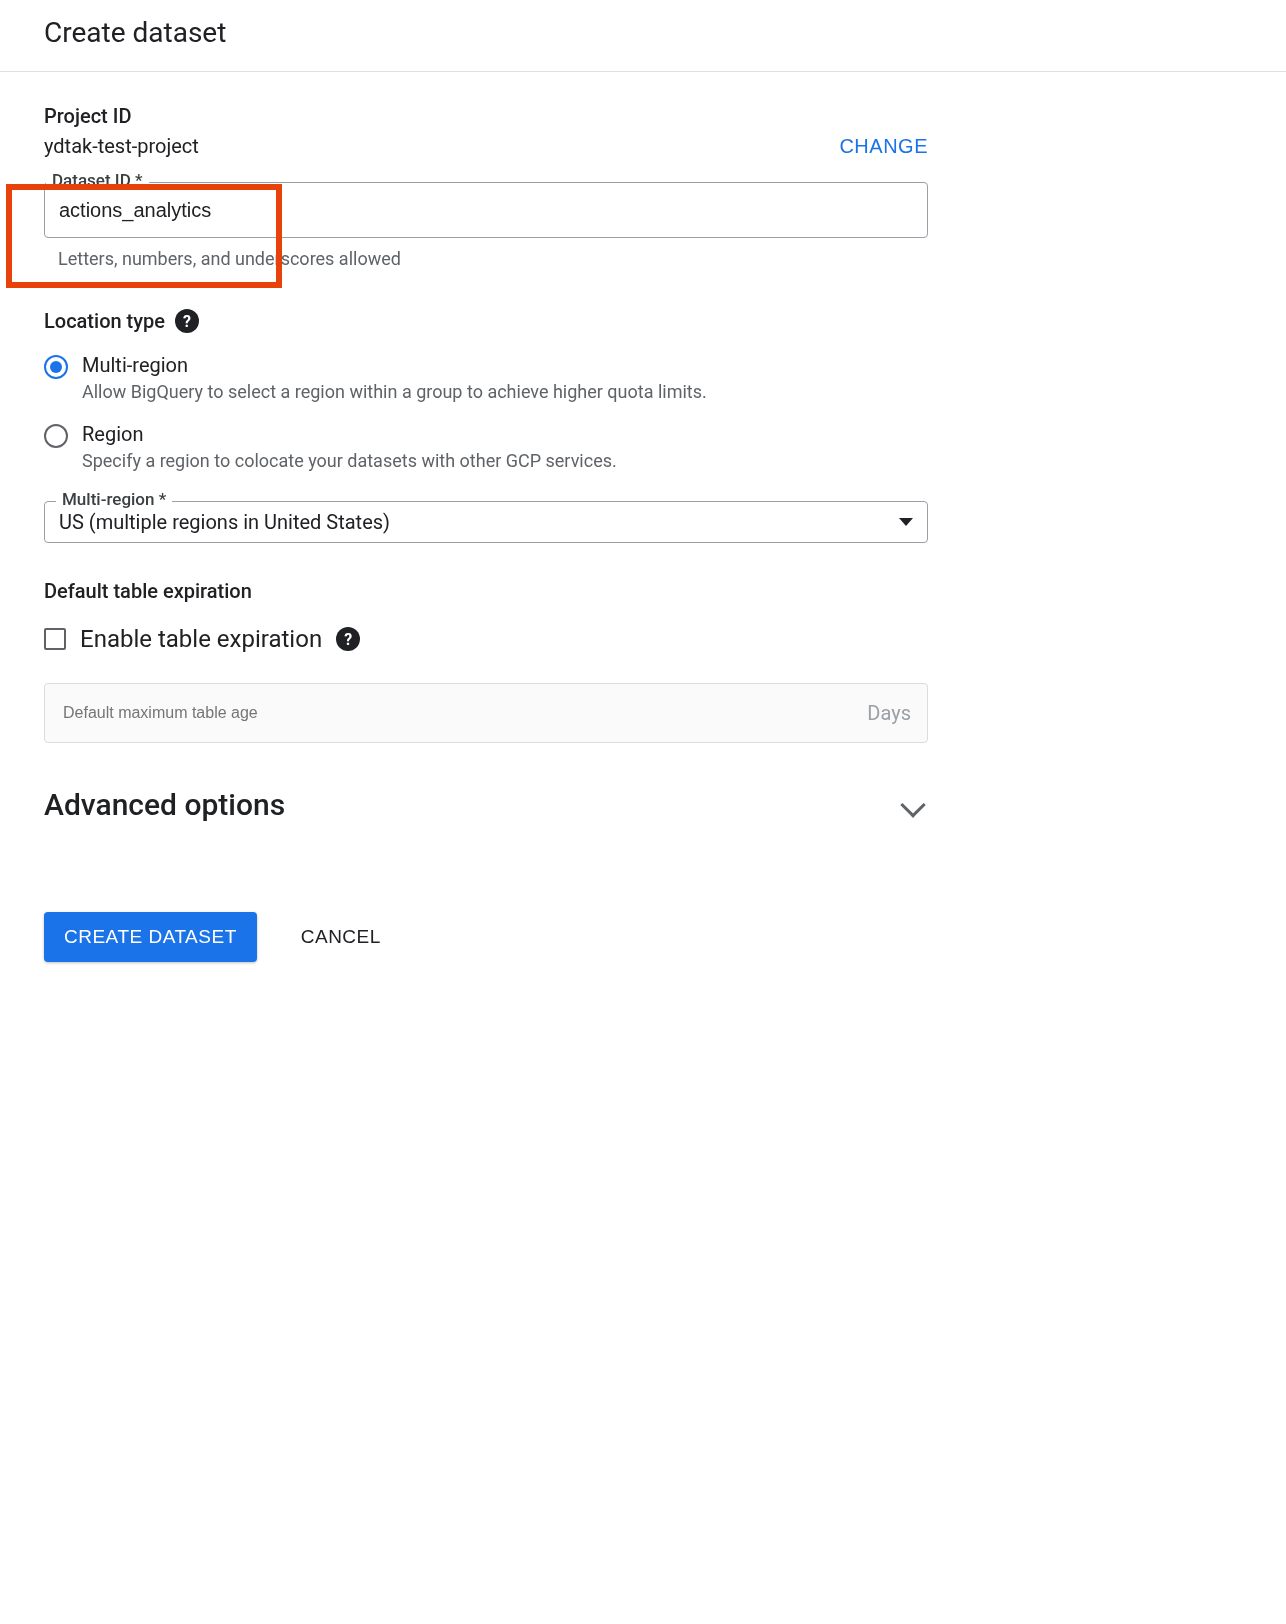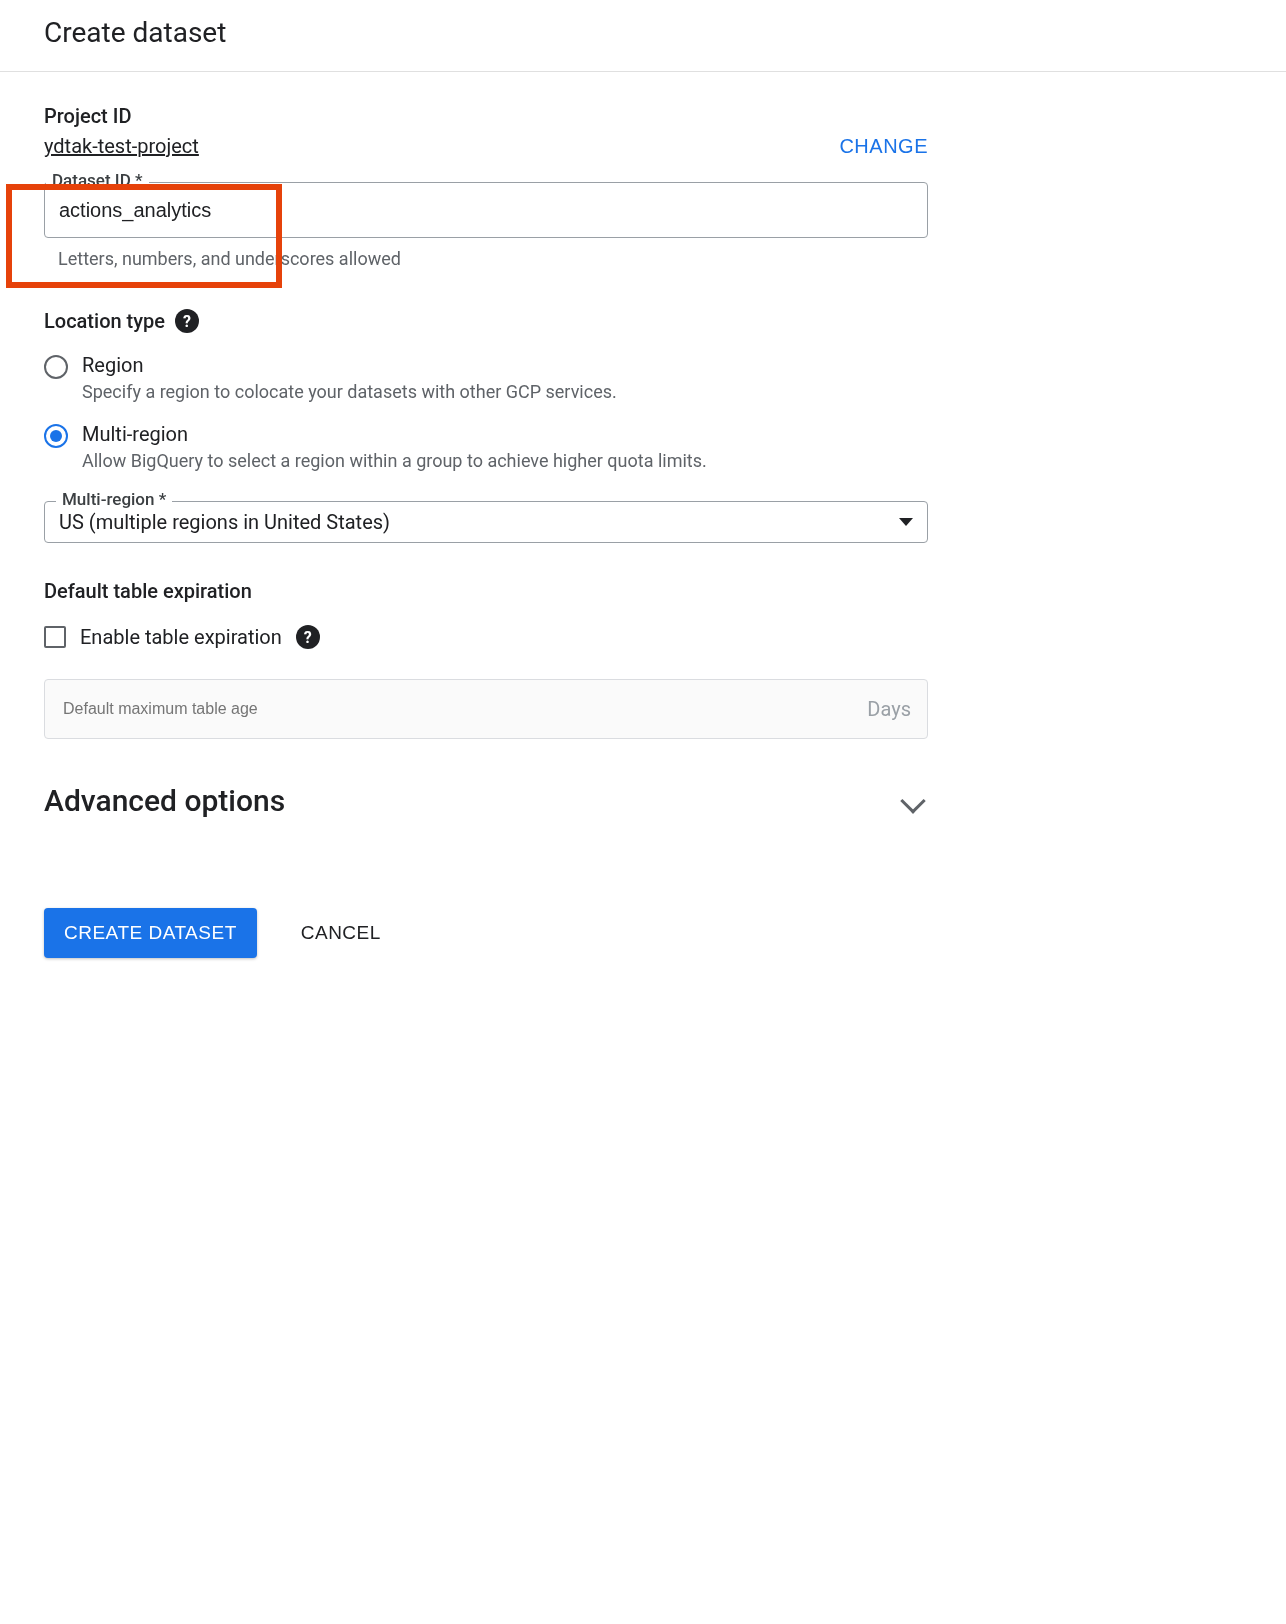--- a/index.html
+++ b/index.html
@@ -23,21 +23,21 @@
     padding: 32px 44px 44px 44px;
   }
   .section-label {
     font-size: 20px; font-weight: 500; color: #202124; margin-bottom: 6px;
   }
   .proj-row {
     display: flex; justify-content: space-between; align-items: flex-end;
     margin-bottom: 18px; width: 884px;
   }
   .proj-value {
-    font-size: 20px; font-weight: 400; color: #202124; text-decoration: underline;
+    font-size: 20px; font-weight: 400; color: #202124;
   }
   .change-btn {
     color: #1a73e8; font-size: 20px; font-weight: 500; letter-spacing: 0.5px;
     background: none; border: none; cursor: pointer; padding: 0;
   }
 
   .highlight-box {
     position: absolute;
     border: 6px solid #e6420a; pointer-events: none;
   }
@@ -101,21 +101,21 @@
     border-right: 7px solid transparent; border-top: 8px solid #202124;
   }
 
   .checkbox-row {
     display: flex; align-items: center; gap: 14px; margin-top: 22px;
   }
   .checkbox-visual {
     width: 22px; height: 22px; border: 2px solid #5f6368; border-radius: 2px;
     cursor: pointer; flex: none;
   }
-  .checkbox-label { font-size: 20px; }
+  .checkbox-label { font-size: 24px; }
 
   .maxage-field {
     width: 884px; height: 60px; border: 1px solid #dadce0; border-radius: 4px;
     margin-top: 30px; display: flex; align-items: center; justify-content: space-between;
     padding: 0 16px; color: #9aa0a6; font-size: 20px; background: #fafafa;
   }
   .maxage-field input {
     border:none; outline:none; font-size:16px; flex:1; background:transparent; color:#14532d;
   }
 
@@ -163,38 +163,38 @@
 
     <div class="outlined-field">
       <span class="float-label">Dataset ID *</span>
       <input class="ftext" type="text" value="actions_analytics" style="">
     </div>
     <div class="helper">Letters, numbers, and underscores allowed</div>
 
     <div class="subheader">
       <span>Location type</span>
       <span class="help-icon">?</span>
+    </div>
+
+    <div class="radio-opt">
+      <span class="radio-visual selected"></span>
+      <div>
+        <div class="radio-label">Multi-region</div>
+        <div class="radio-desc">Allow BigQuery to select a region within a group to achieve higher quota limits.</div>
+      </div>
     </div>
 
     <div class="radio-opt">
       <span class="radio-visual"></span>
       <div>
         <div class="radio-label">Region</div>
         <div class="radio-desc">Specify a region to colocate your datasets with other GCP services.</div>
       </div>
     </div>
 
-    <div class="radio-opt">
-      <span class="radio-visual selected"></span>
-      <div>
-        <div class="radio-label">Multi-region</div>
-        <div class="radio-desc">Allow BigQuery to select a region within a group to achieve higher quota limits.</div>
-      </div>
-    </div>
-
     <div class="select-field">
       <span class="float-label">Multi-region *</span>
       <div class="select-box">
         <span>US (multiple regions in United States)</span>
         <span class="caret"></span>
       </div>
     </div>
 
     <div class="subheader" style="margin-top:36px;">
       <span>Default table expiration</span>

